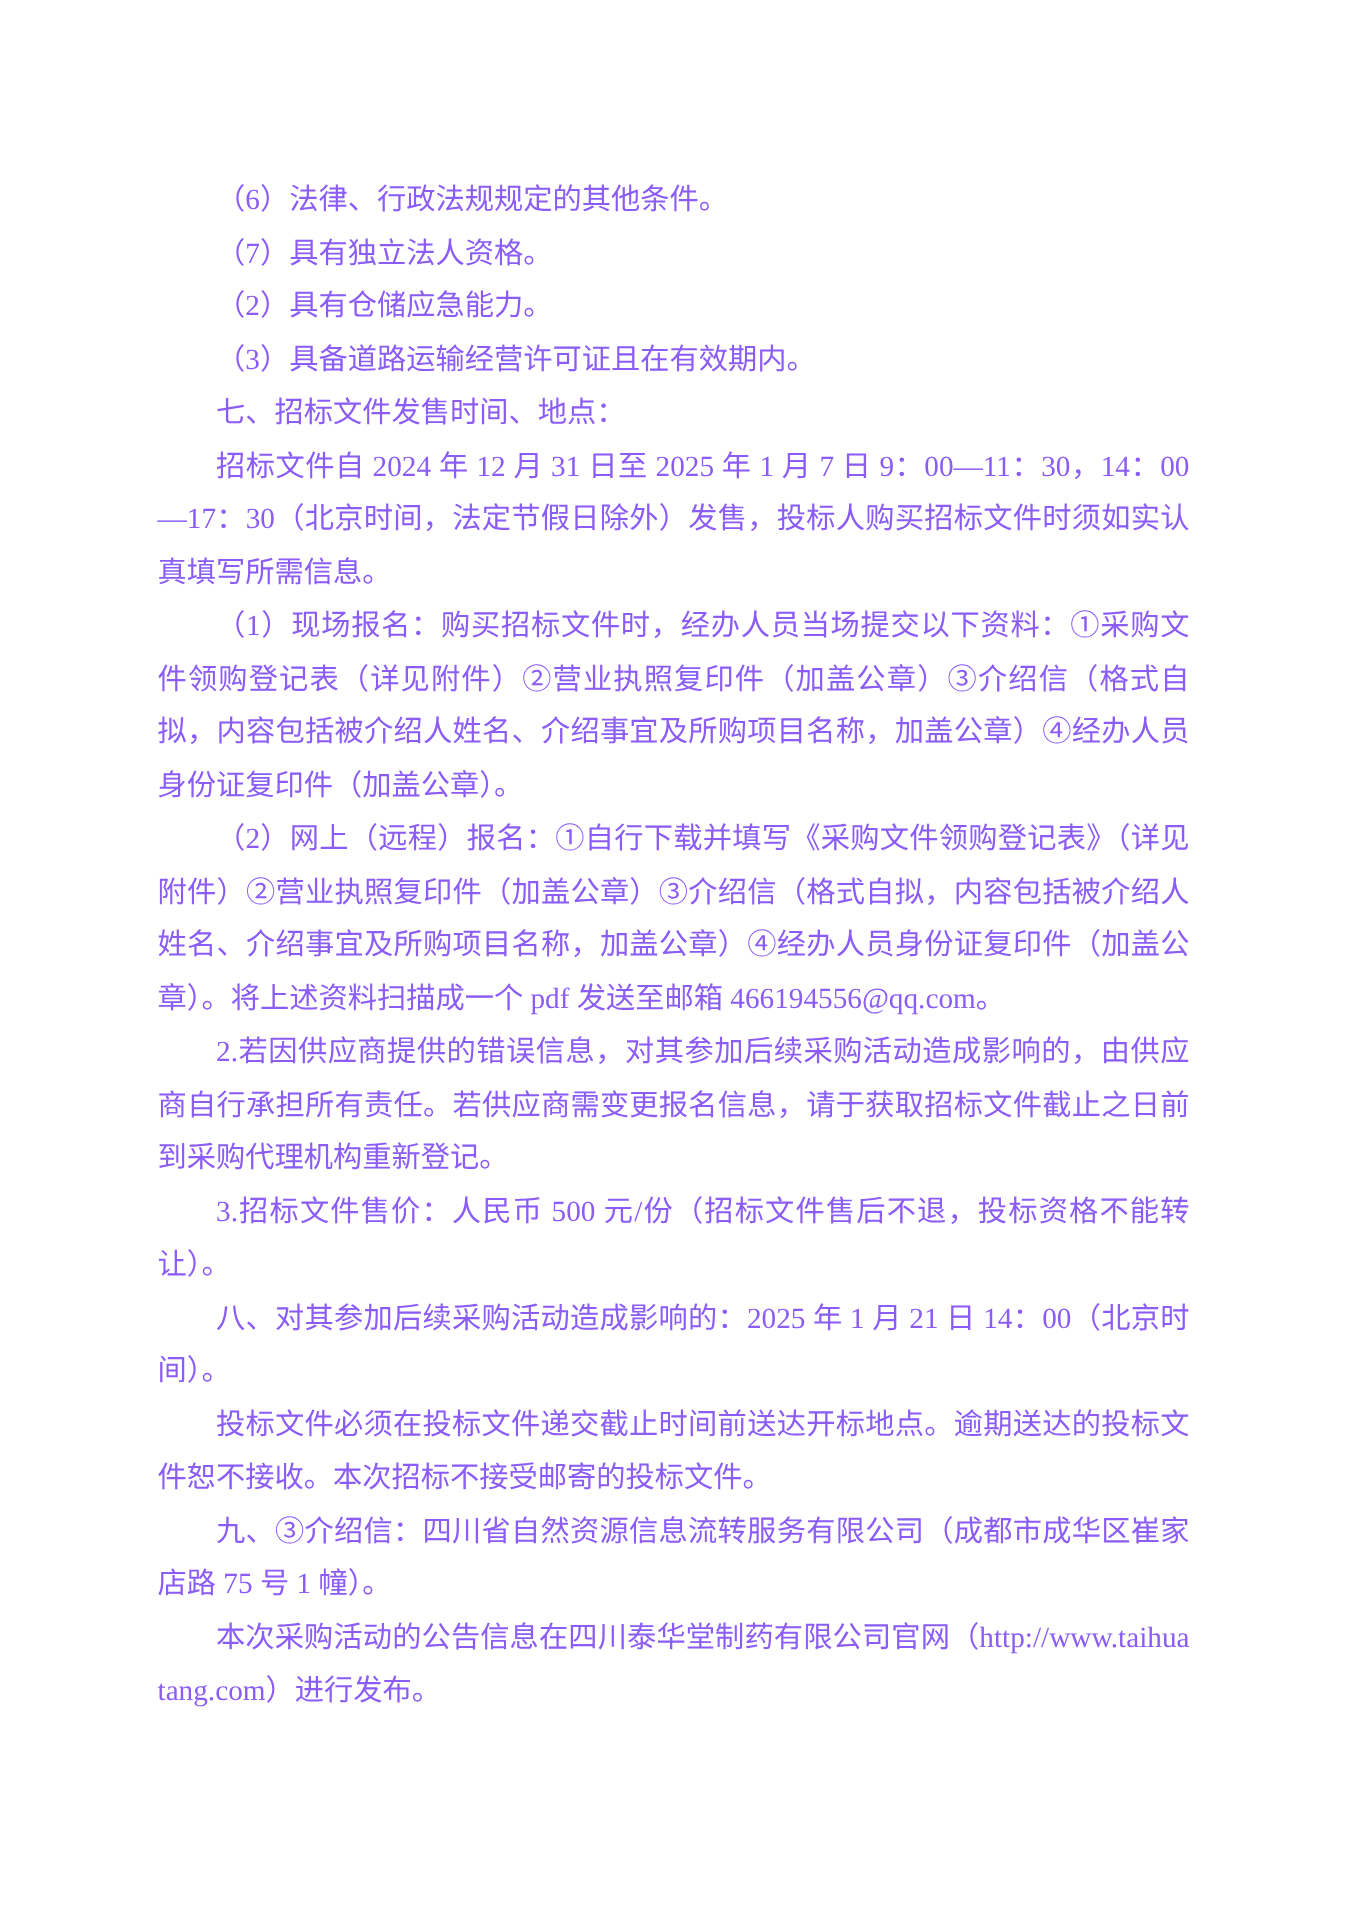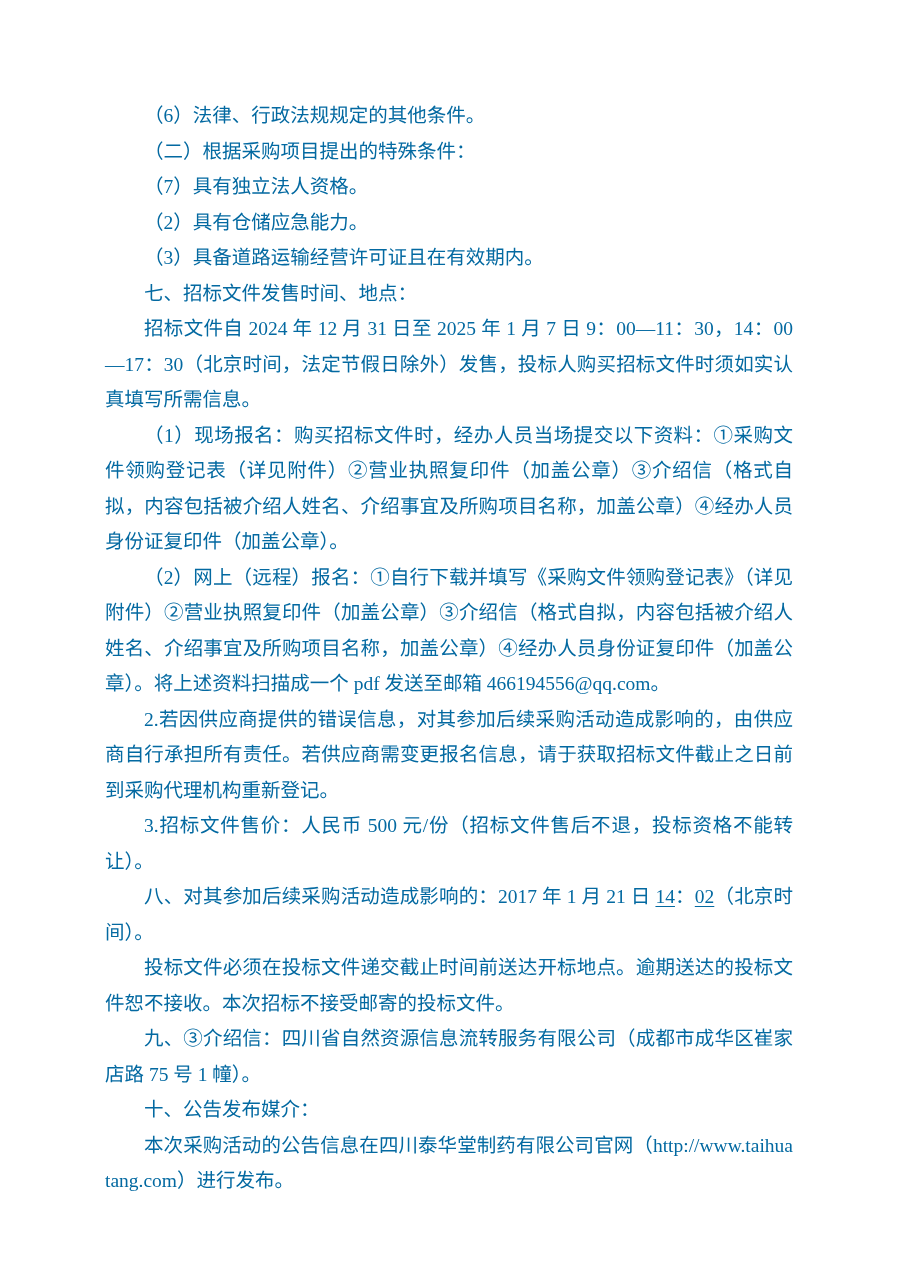--- a/index.html
+++ b/index.html
@@ -11,60 +11,57 @@
     position: relative;
     width: 900px;
     height: 1273px;
     background: #ffffff;
     overflow: hidden;
     font-family: "Liberation Serif", "DejaVu Serif", serif;
   }
   .doc {
     position: absolute;
     left: 105px;
-    top: 98px;
+    top: 116px;
     width: 688px;
-    color: #0369a1;
+    color: #8b5cf6;
     font-size: 19.5px;
     line-height: 35.5px;
     text-align: justify;
     text-justify: inter-ideograph;
   }
   .doc p {
     margin: 0;
     padding: 0;
     text-indent: 2em;
   }
   
   .doc p:last-child {
     word-break: break-all;
   }
   .b {
     font-weight: normal;
   }
   .u {
-    text-decoration: underline;
     text-underline-offset: 3px;
   }
 </style>
 </head>
 <body>
 
 <div class="page">
   <div class="doc">
       <p><span>（6）法律、行政法规规定的其他条件。</span></p>
-      <p><span>（二）根据采购项目提出的特殊条件：</span></p>
       <p><span>（7）具有独立法人资格。</span></p>
       <p><span>（2）具有仓储应急能力。</span></p>
       <p><span>（3）具备道路运输经营许可证且在有效期内。</span></p>
       <p><span class="b">七、招标文件发售时间、地点：</span></p>
       <p><span>招标文件自 2024 年 12 月 31 日至 2025 年 1 月 7 日 9：00—11：30，14：00—17：30（北京时间，法定节假日除外）发售，投标人购买招标文件时须如实认真填写所需信息。</span></p>
       <p><span>（1）现场报名：购买招标文件时，经办人员当场提交以下资料：①采购文件领购登记表（详见附件）②营业执照复印件（加盖公章）③介绍信（格式自拟，内容包括被介绍人姓名、介绍事宜及所购项目名称，加盖公章）④经办人员身份证复印件（加盖公章）。</span></p>
       <p><span>（2）网上（远程）报名：①自行下载并填写《采购文件领购登记表》（详见附件）②营业执照复印件（加盖公章）③介绍信（格式自拟，内容包括被介绍人姓名、介绍事宜及所购项目名称，加盖公章）④经办人员身份证复印件（加盖公章）。将上述资料扫描成一个 pdf 发送至邮箱 466194556@qq.com。</span></p>
       <p><span>2.若因供应商提供的错误信息，对其参加后续采购活动造成影响的，由供应商自行承担所有责任。若供应商需变更报名信息，请于获取招标文件截止之日前到采购代理机构重新登记。</span></p>
       <p><span>3.招标文件售价：人民币 500 元/份（招标文件售后不退，投标资格不能转让）。</span></p>
-      <p><span class="b">八、对其参加后续采购活动造成影响的：</span><span>2017 年 1 月 21 日 </span><span class="u">14</span><span>：</span><span class="u">02</span><span>（北京时间）。</span></p>
+      <p><span class="b">八、对其参加后续采购活动造成影响的：</span><span>2025 年 1 月 21 日 </span><span class="u">14</span><span>：</span><span class="u">00</span><span>（北京时间）。</span></p>
       <p><span>投标文件必须在投标文件递交截止时间前送达开标地点。逾期送达的投标文件恕不接收。本次招标不接受邮寄的投标文件。</span></p>
       <p><span class="b">九、③介绍信：</span><span>四川省自然资源信息流转服务有限公司（成都市成华区崔家店路 75 号 1 幢）。</span></p>
-      <p><span class="b">十、公告发布媒介：</span></p>
       <p><span>本次采购活动的公告信息在四川泰华堂制药有限公司官网（http://www.taihuatang.com）进行发布。</span></p>
     </div>
 </div>
 
 </body></html>

